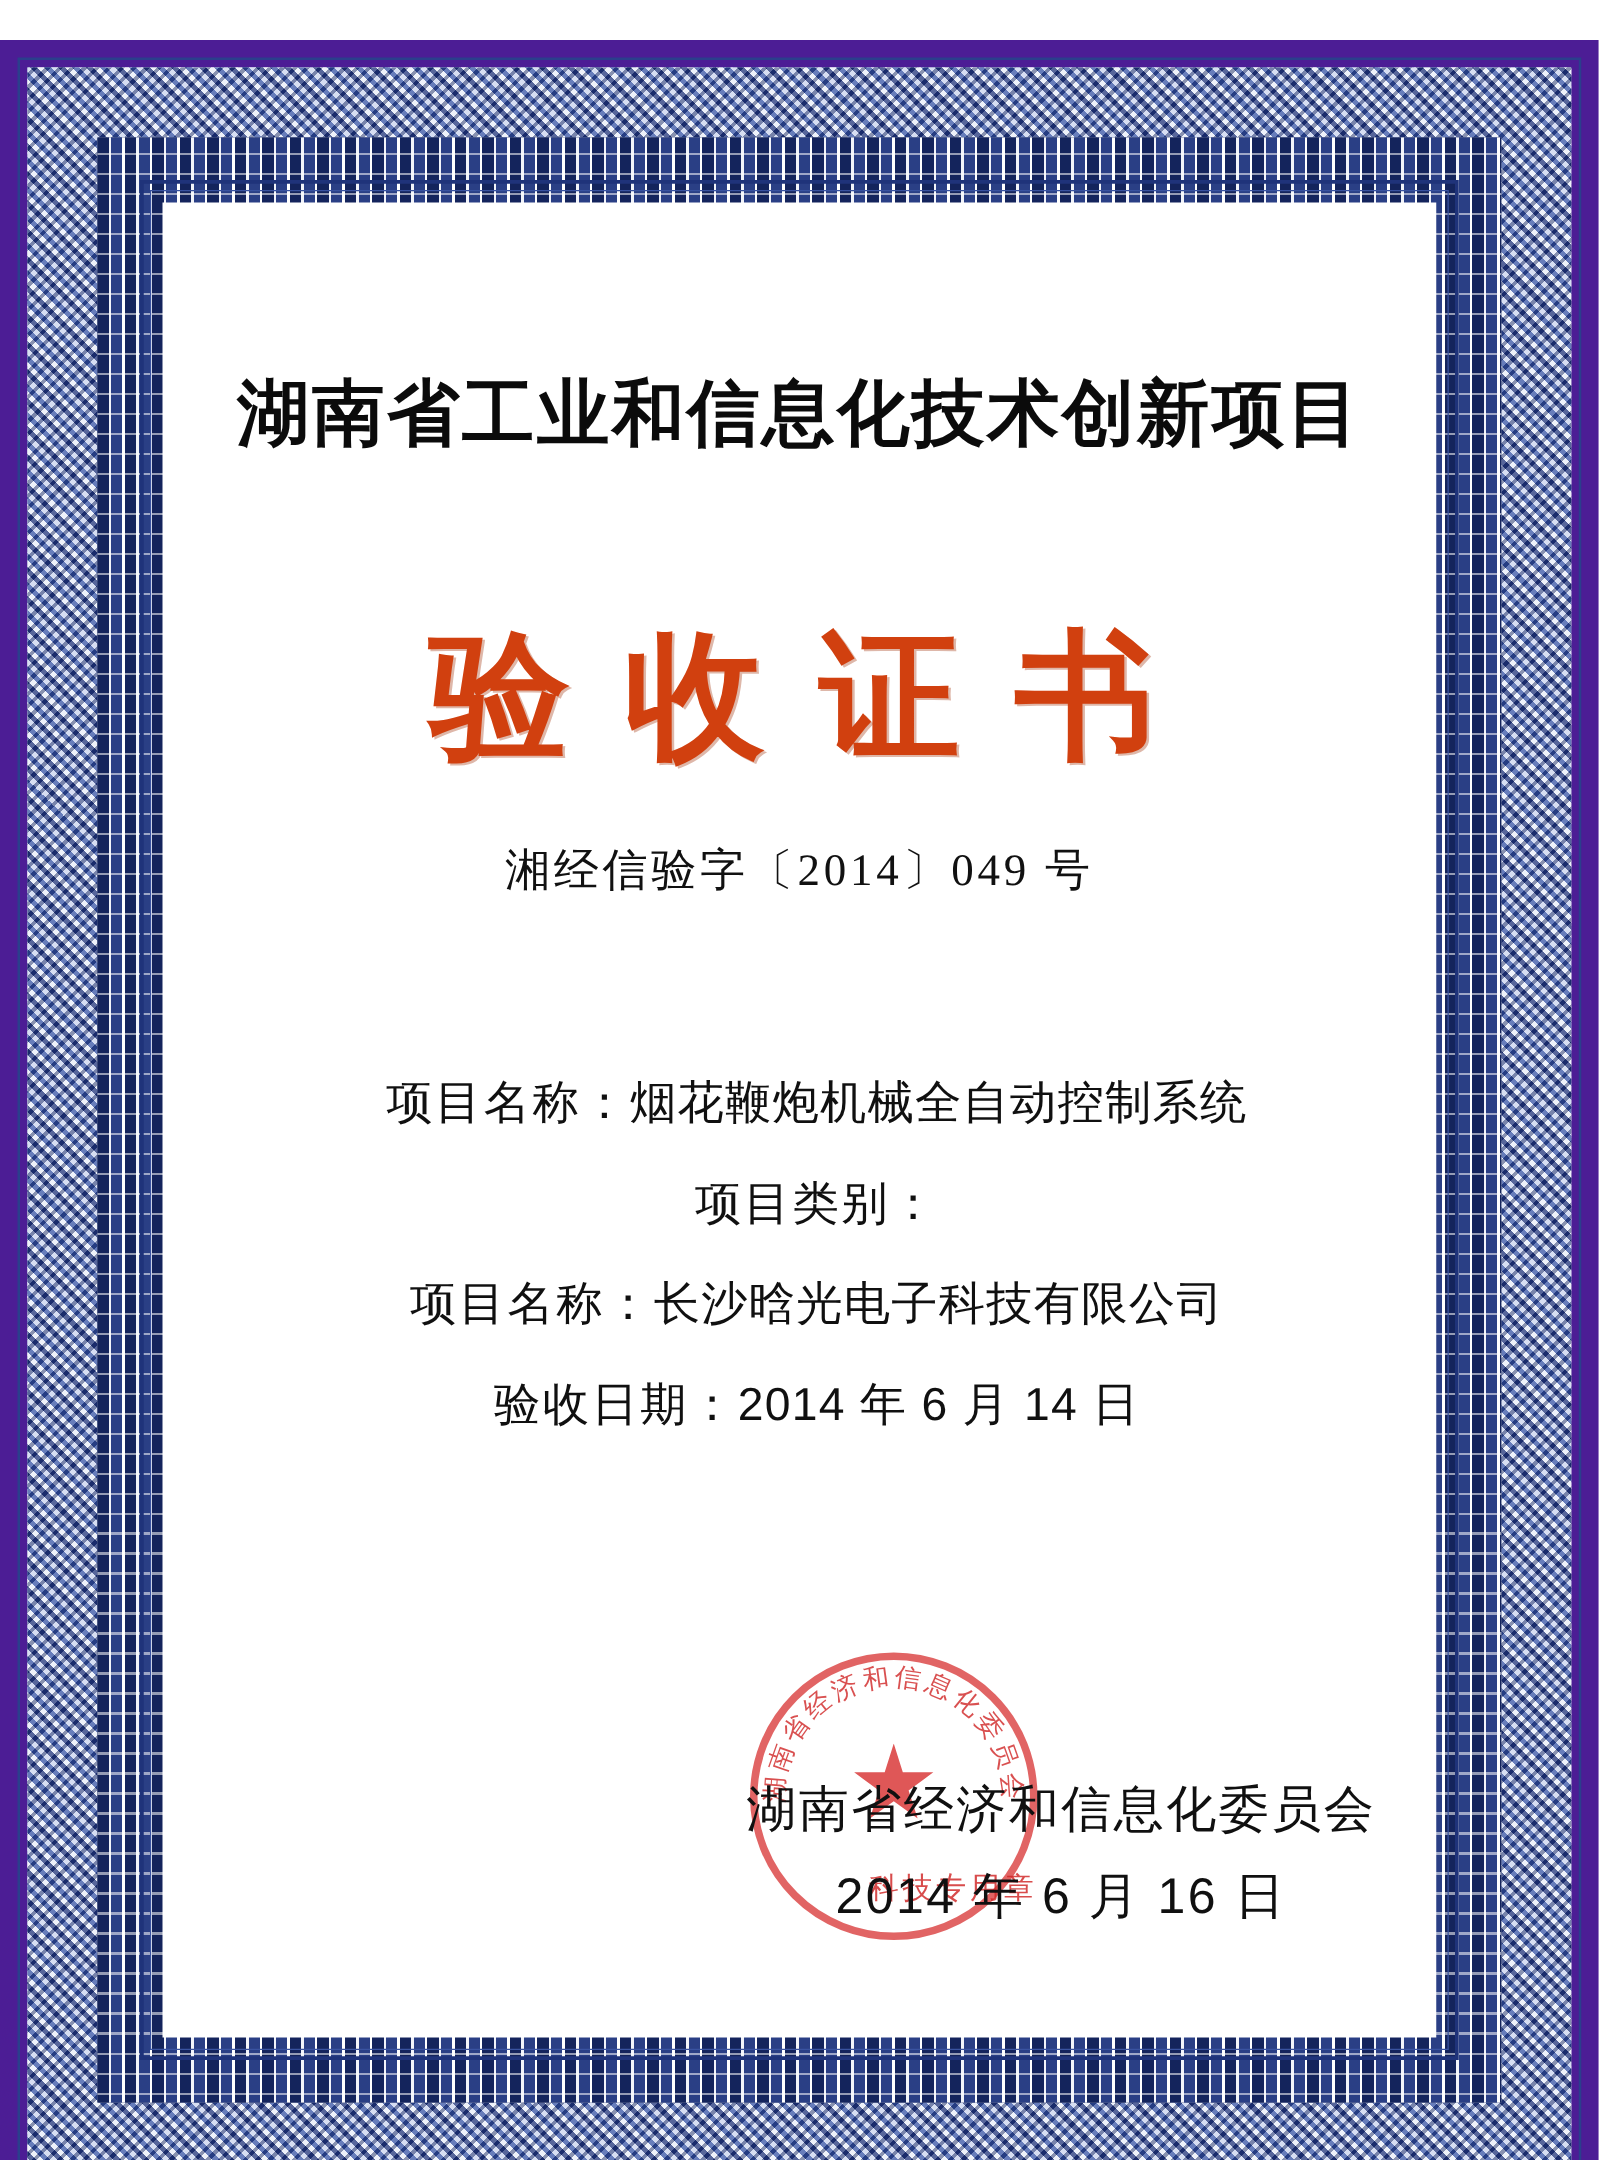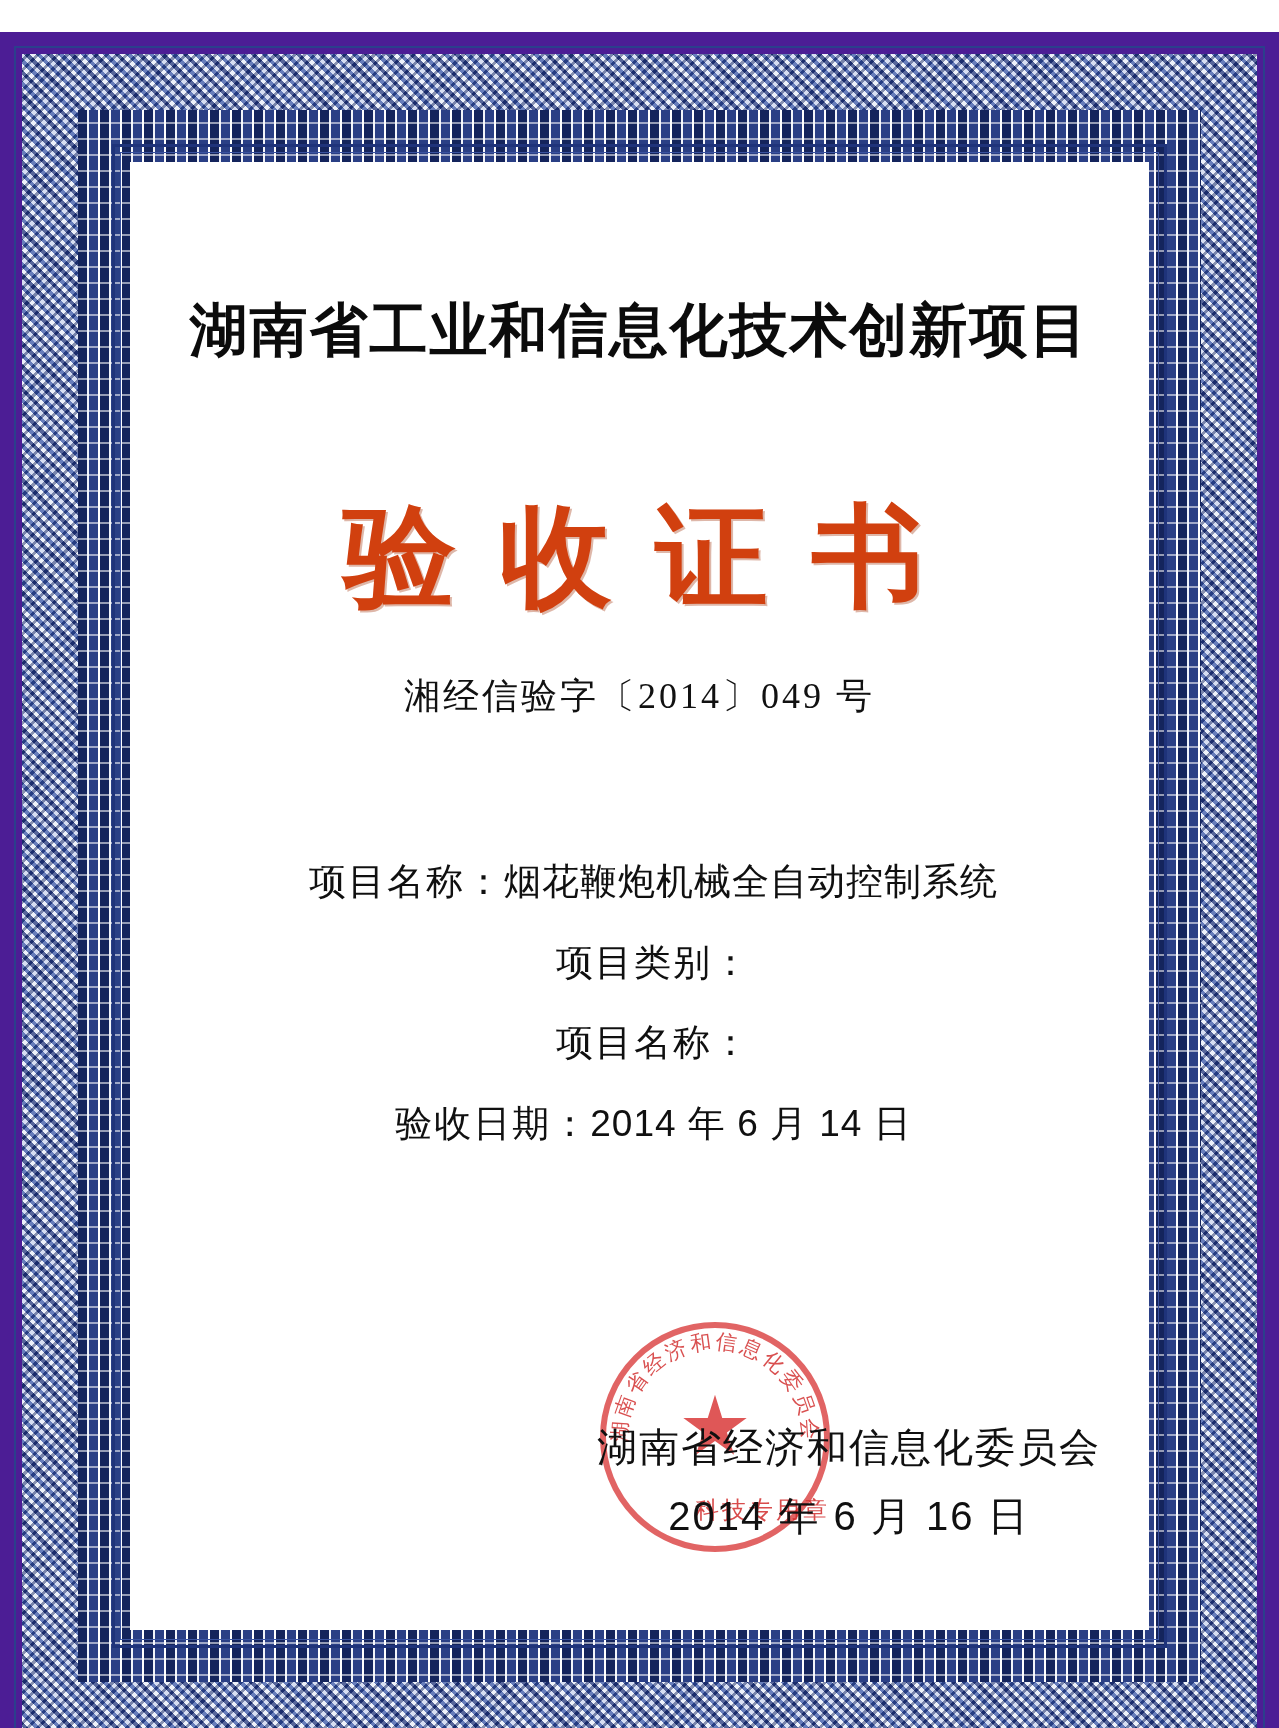--- a/index.html
+++ b/index.html
@@ -258,20 +258,21 @@
         <span class="field-label">项目名称：</span>
         <span class="field-value">烟花鞭炮机械全自动控制系统</span>
       </div>
 
       <div class="field-row">
         <span class="field-label">项目类别：</span>
       </div>
 
       <div class="field-row">
         <span class="field-label">项目名称：</span>
+        <span class="field-value">长沙晗光电子科技有限公司</span>
       </div>
 
       <div class="field-row">
         <span class="field-label">验收日期：</span>
         <span class="field-value">2014 年 6 月 14 日</span>
       </div>
 
     </div>
 
     <div class="seal">

